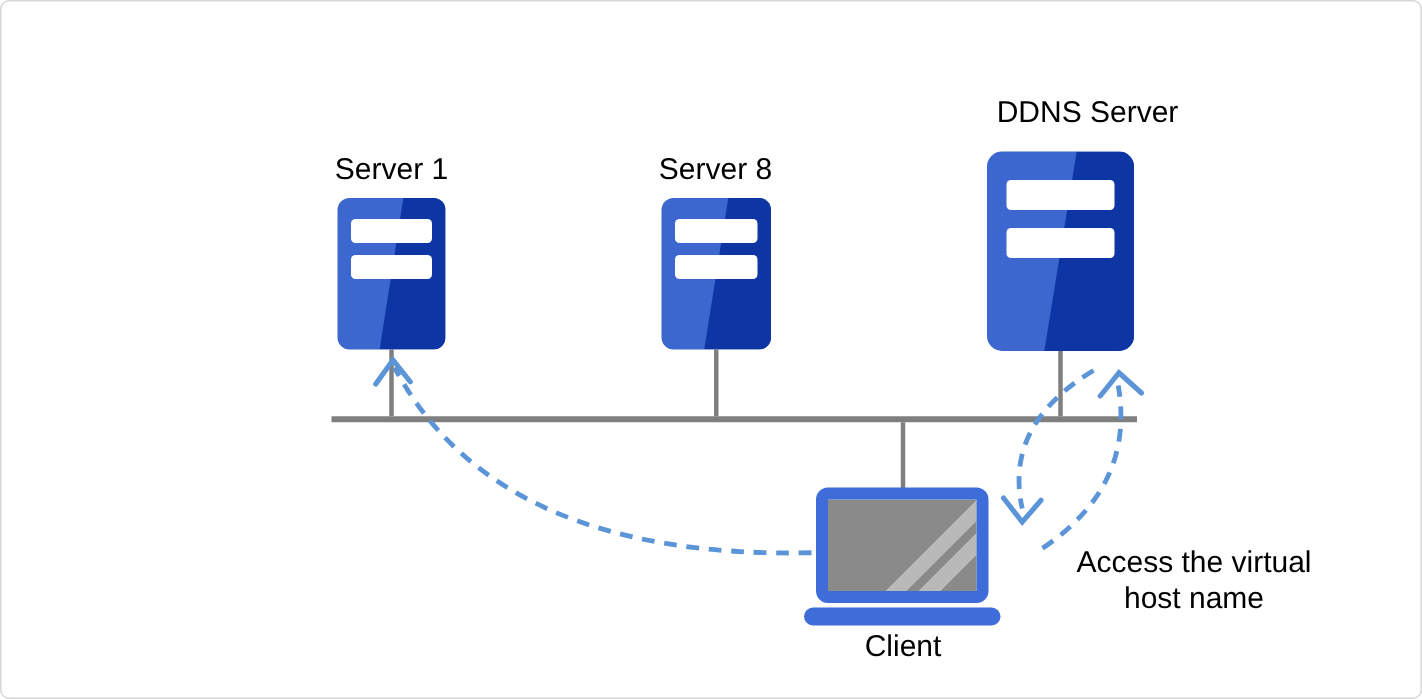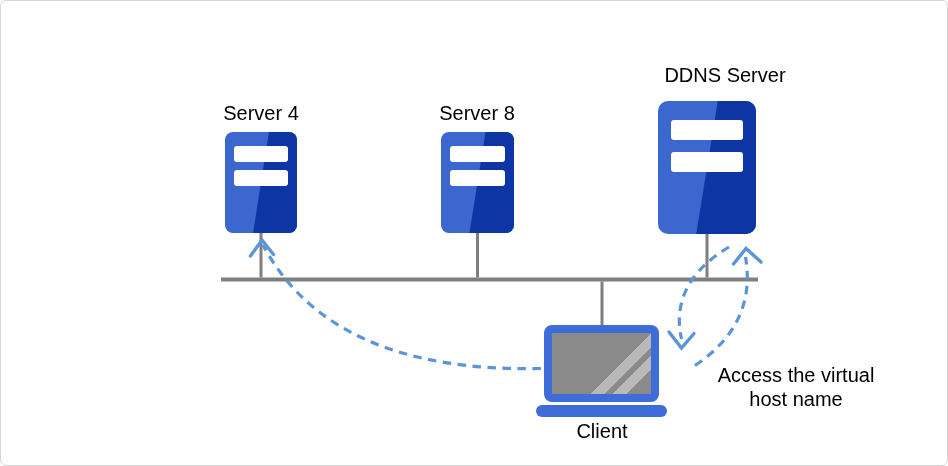--- a/index.html
+++ b/index.html
@@ -59,21 +59,21 @@
     <path class="ah" d="M668 331 L680.5 347 L693 332.5"></path>
     <path class="dashed" d="M694 364.5 Q756 323 744.5 256"></path>
     <path class="ah" d="M732.5 263 L745 247.5 L760 261"></path>
   </svg>
 
   <div class="server-icon" style="left:224px;top:131px;width:72px;height:101px;">
     <div class="dark"></div>
     <div class="slot s1"></div>
     <div class="slot s2"></div>
   </div>
-  <div class="label" style="left:190px;top:101px;width:140px;">Server 4</div>
+  <div class="label" style="left:190px;top:101px;width:140px;">Server 1</div>
 
   <div class="server-icon" style="left:440px;top:131px;width:73px;height:101px;">
     <div class="dark"></div>
     <div class="slot s1"></div>
     <div class="slot s2"></div>
   </div>
   <div class="label" style="left:406px;top:101px;width:140px;">Server 8</div>
 
   <div class="server-icon" style="left:657px;top:100px;width:98px;height:133px;border-radius:10px;">
     <div class="dark"></div>

